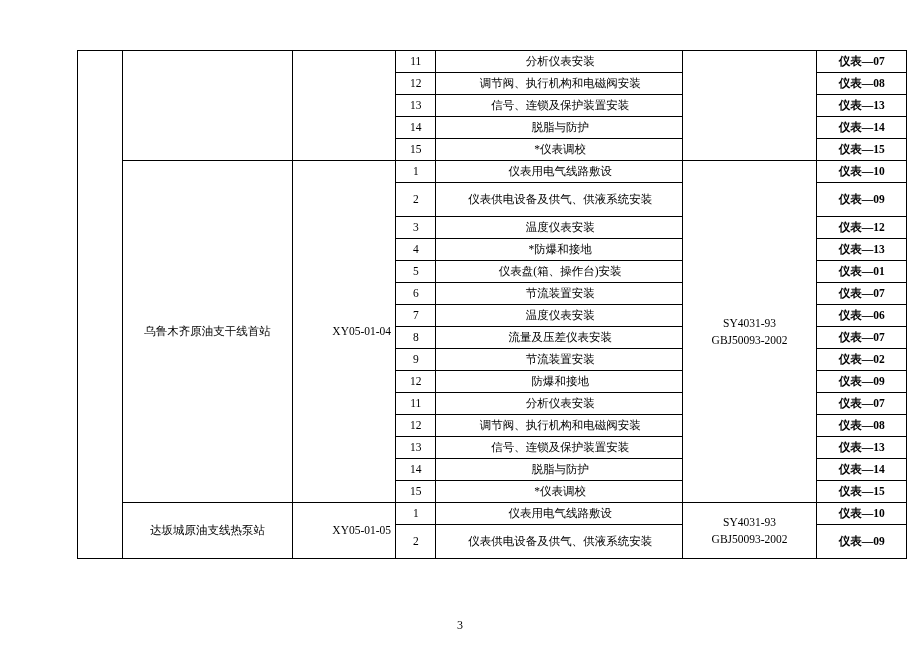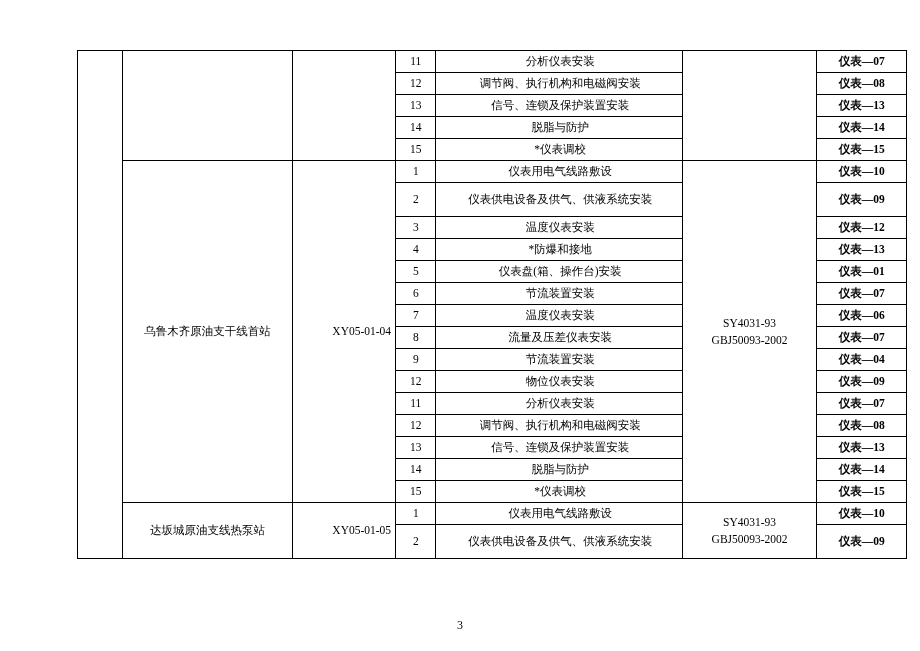--- a/index.html
+++ b/index.html
@@ -130,25 +130,25 @@
           <td class="col-g">仪表—06</td>
         </tr>
         <tr>
           <td class="col-d">8</td>
           <td class="col-e">流量及压差仪表安装</td>
           <td class="col-g">仪表—07</td>
         </tr>
         <tr>
           <td class="col-d">9</td>
           <td class="col-e">节流装置安装</td>
-          <td class="col-g">仪表—04</td>
+          <td class="col-g">仪表—02</td>
         </tr>
         <tr>
           <td class="col-d">12</td>
-          <td class="col-e">物位仪表安装</td>
+          <td class="col-e">防爆和接地</td>
           <td class="col-g">仪表—09</td>
         </tr>
         <tr>
           <td class="col-d">11</td>
           <td class="col-e">分析仪表安装</td>
           <td class="col-g">仪表—07</td>
         </tr>
         <tr>
           <td class="col-d">12</td>
           <td class="col-e">调节阀、执行机构和电磁阀安装</td>

